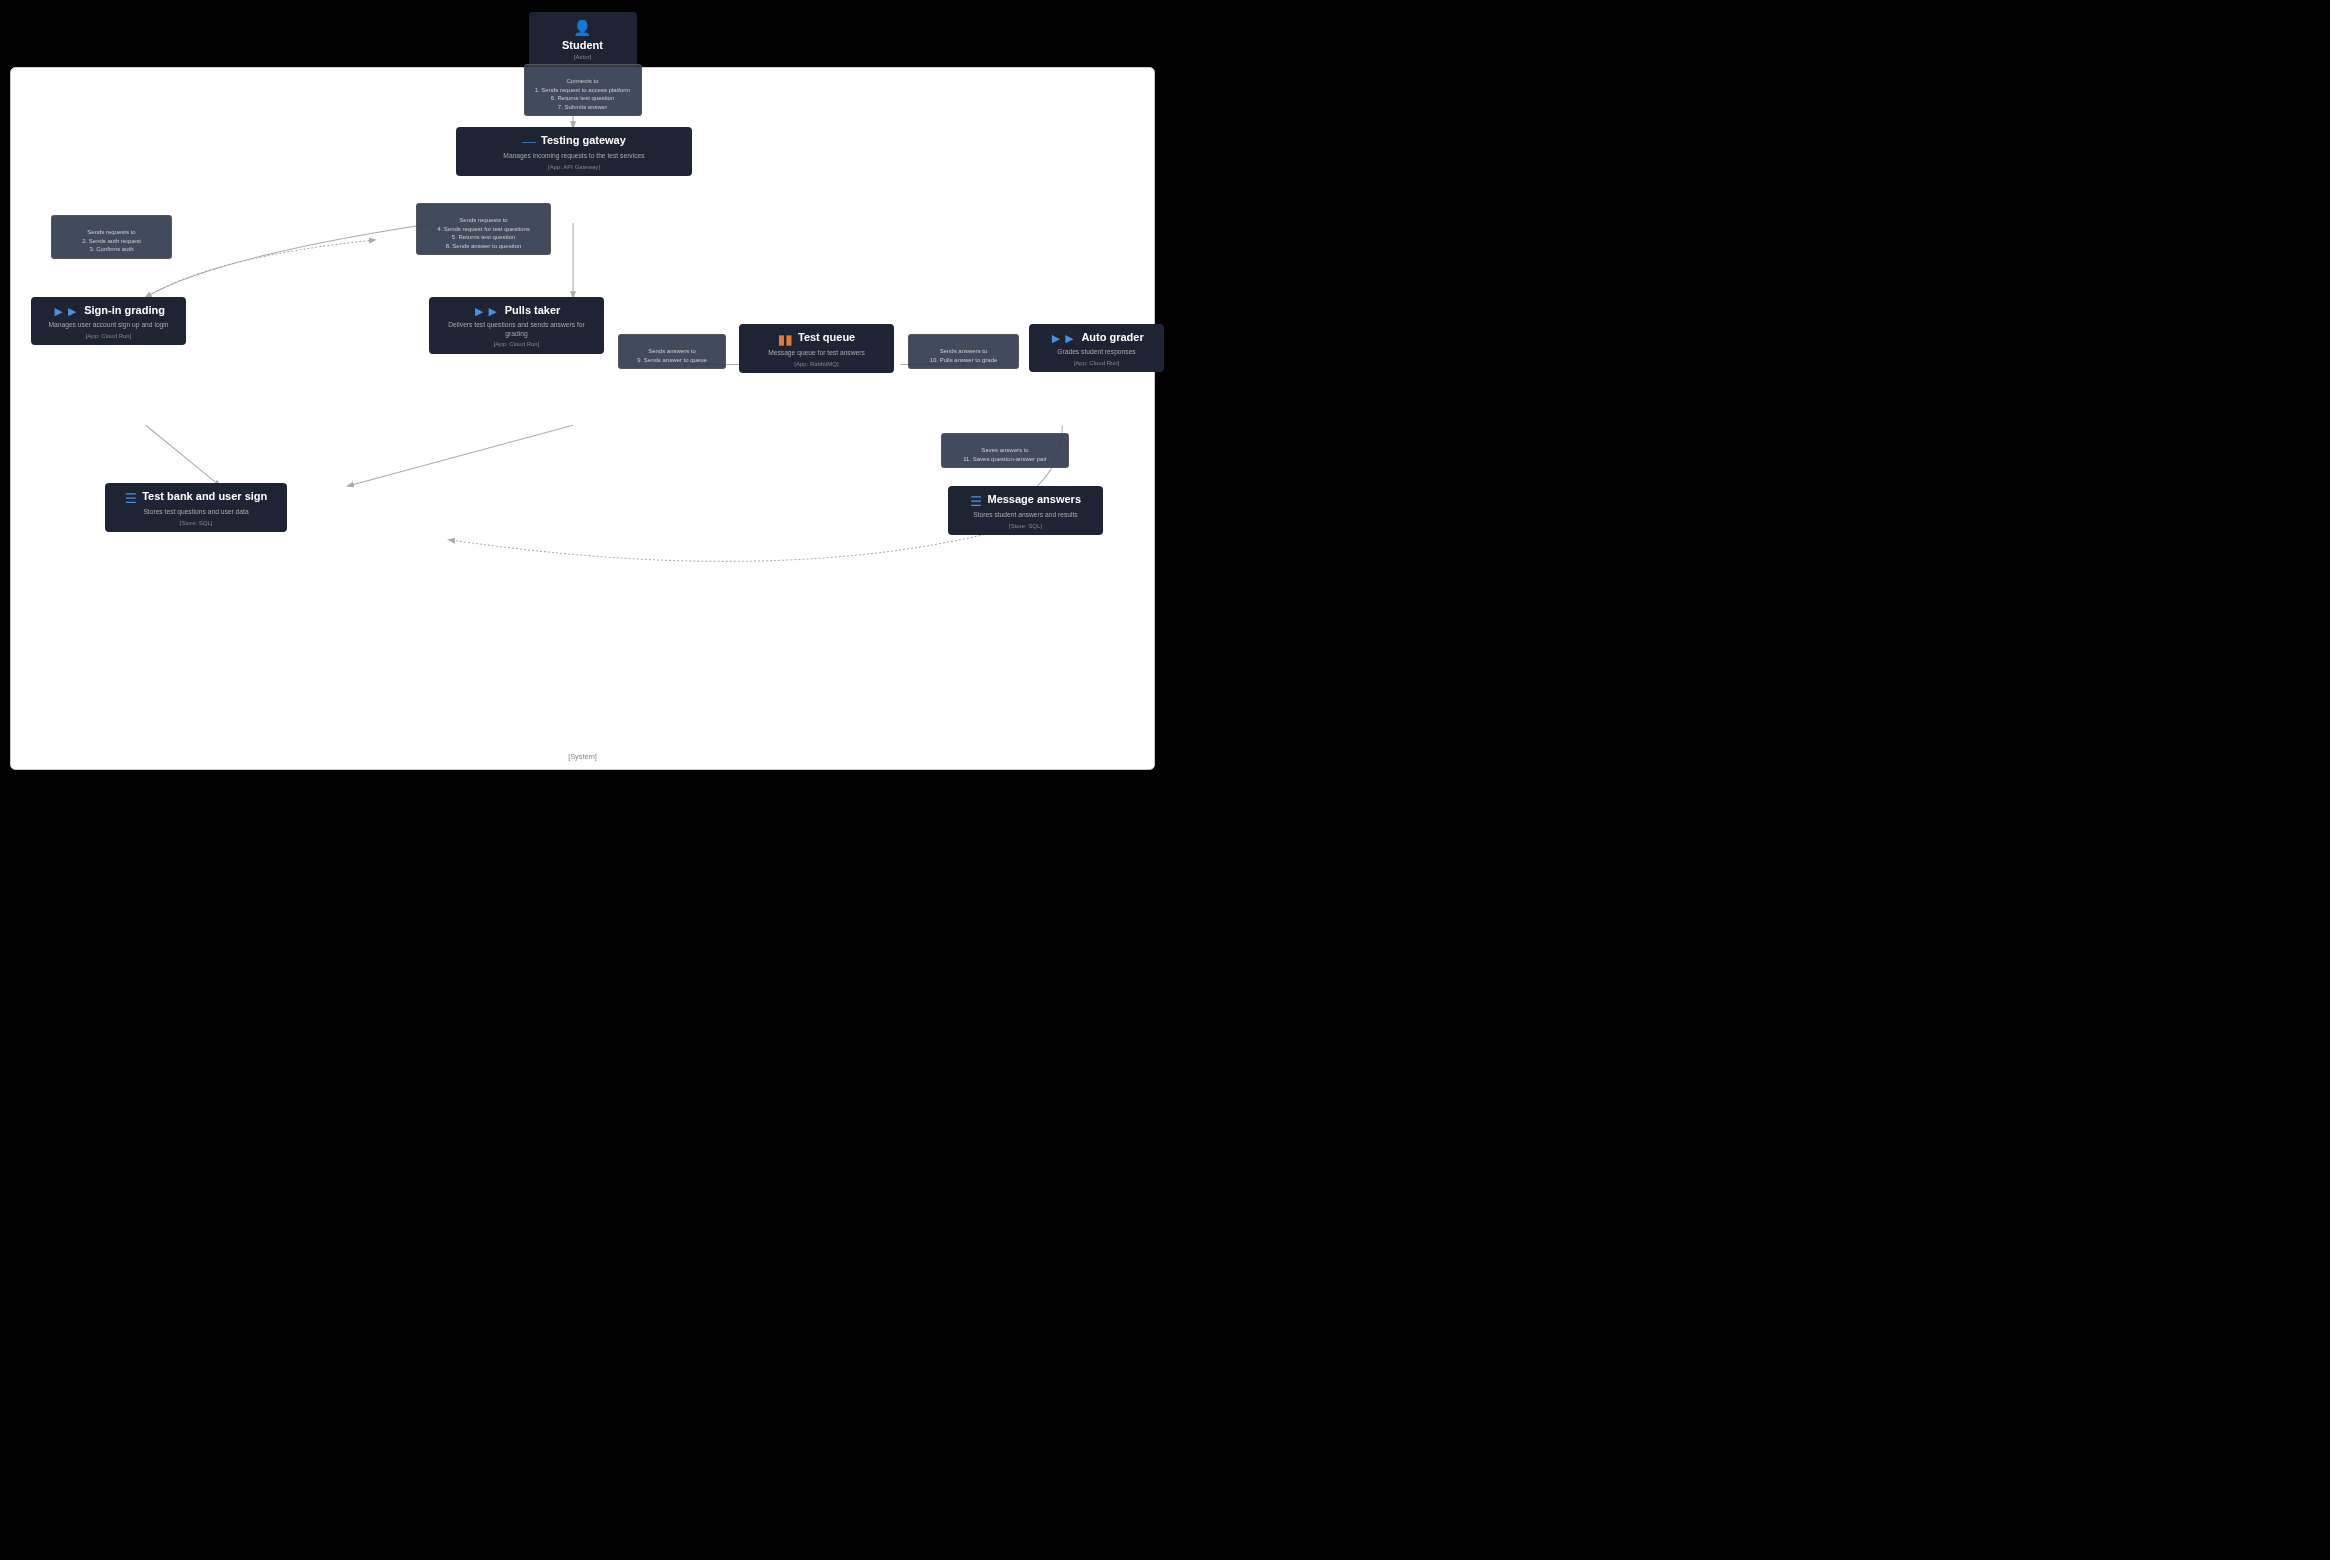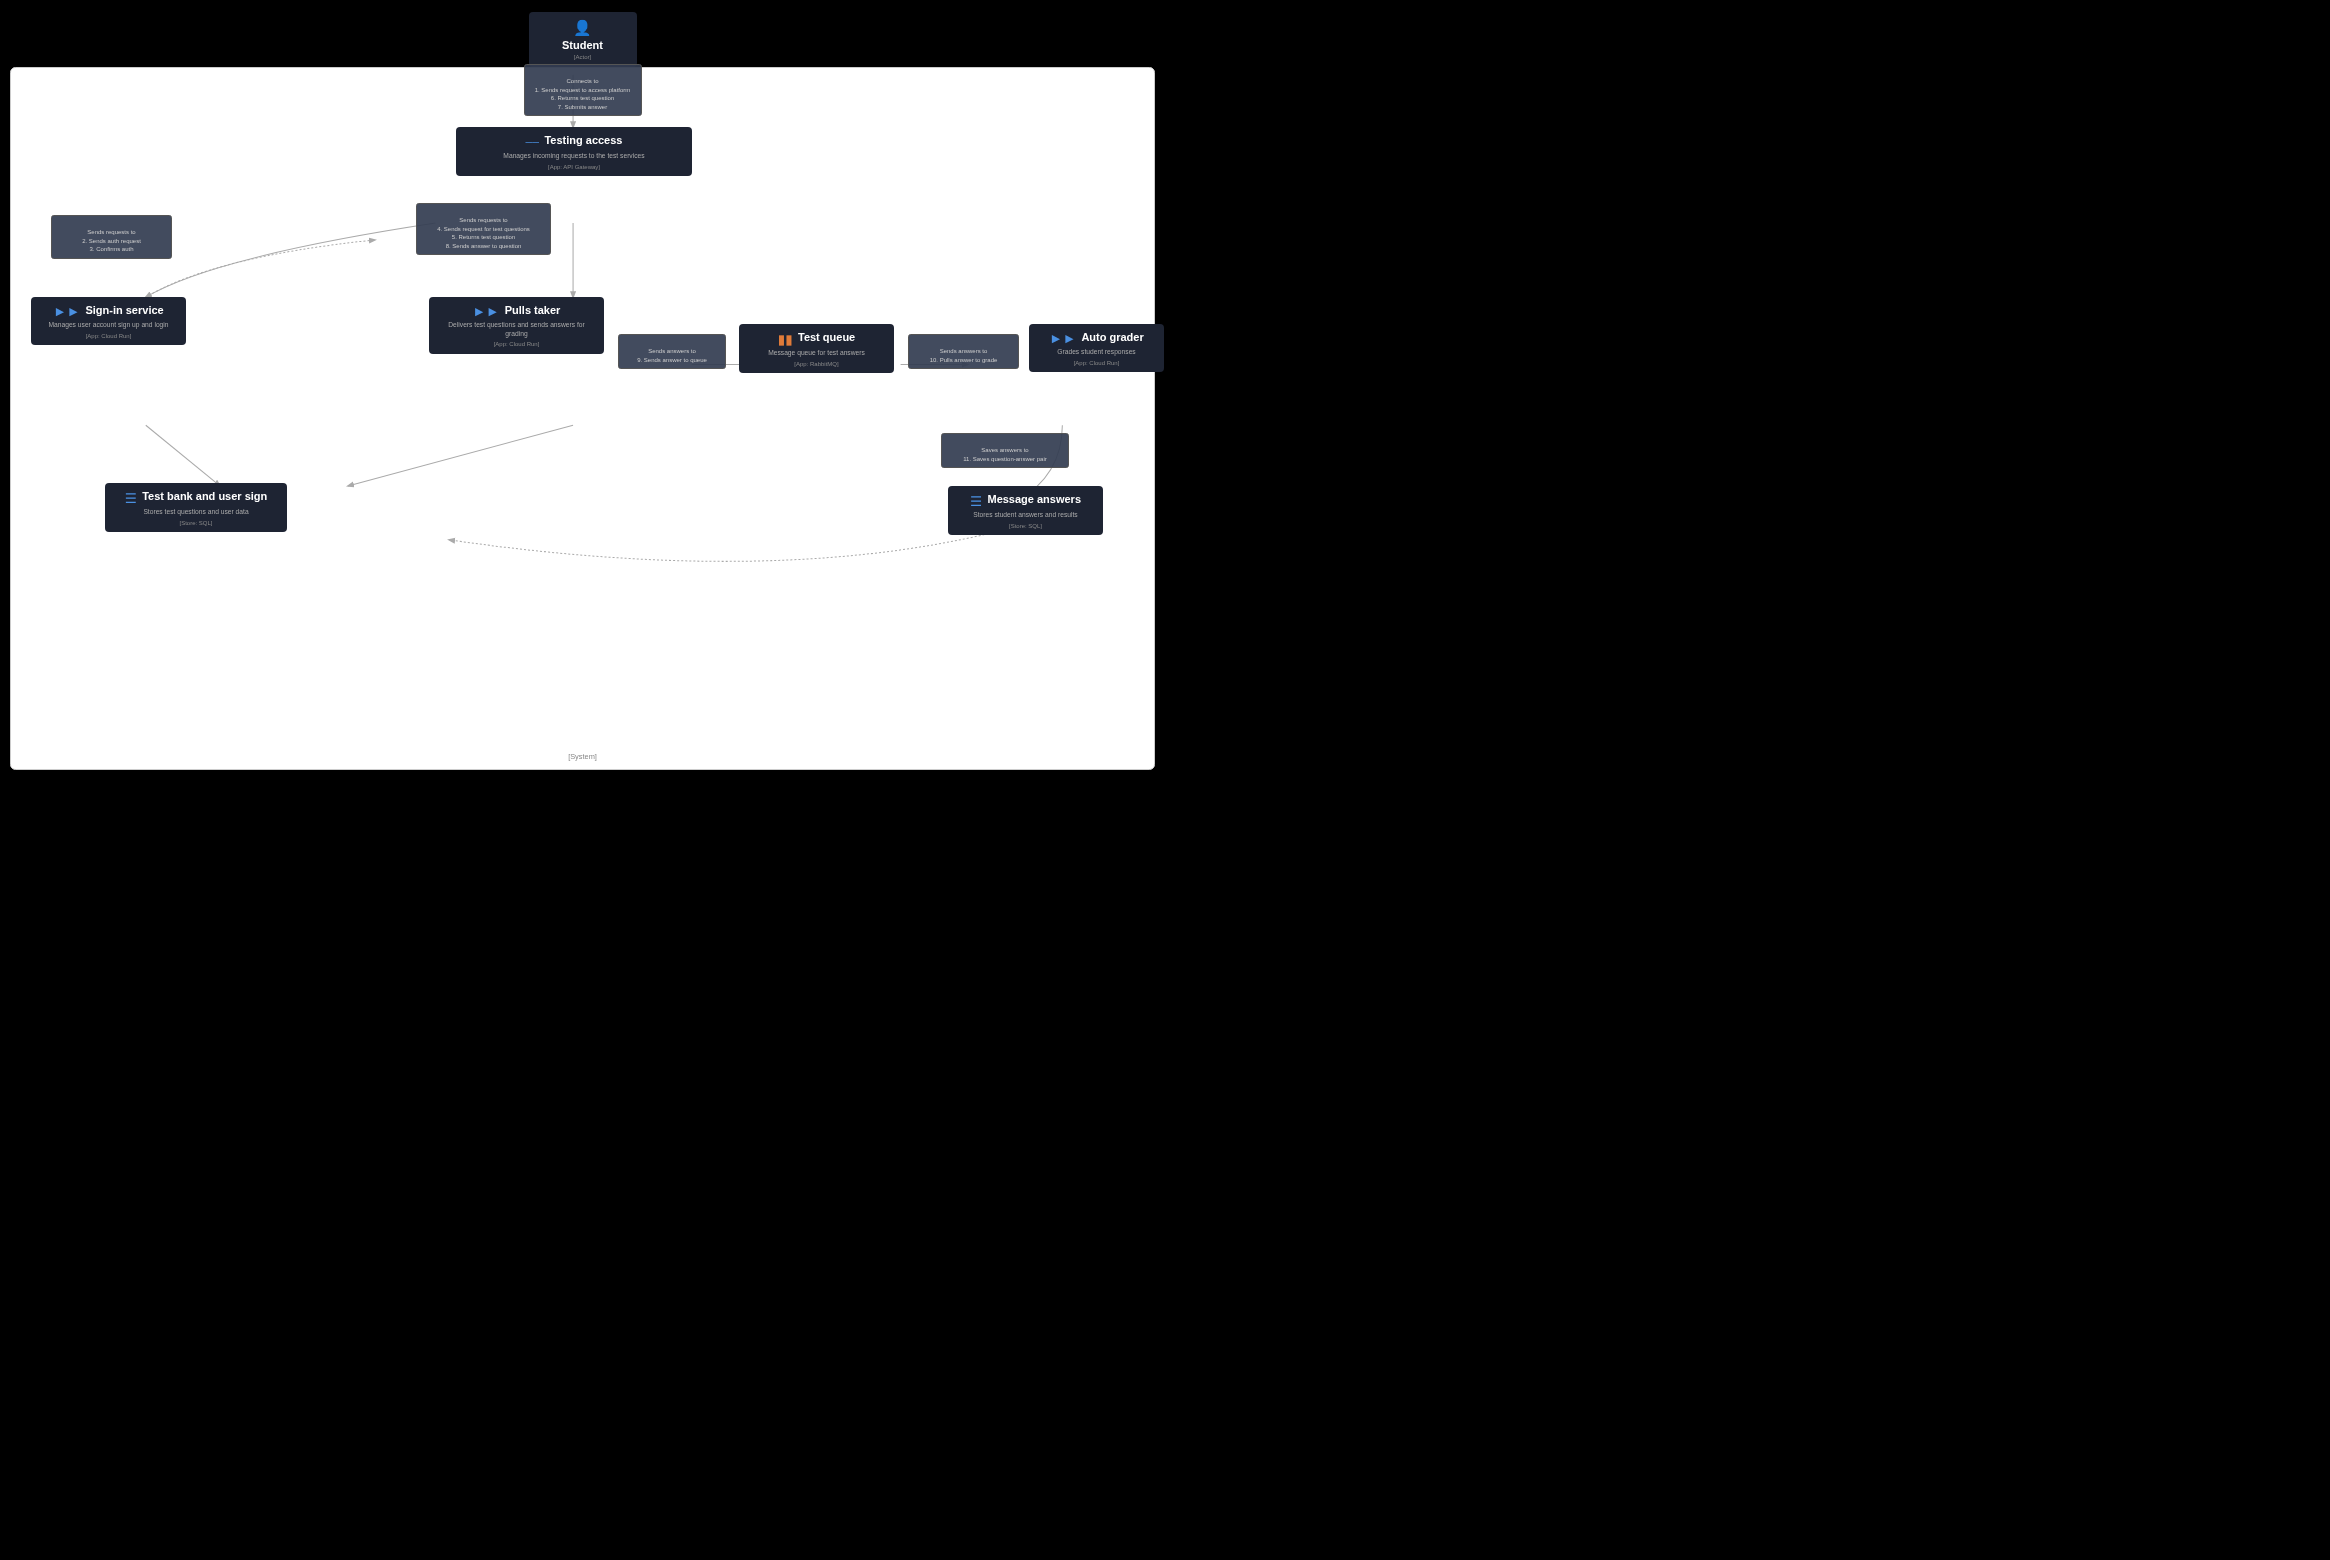--- a/index.html
+++ b/index.html
@@ -154,21 +154,21 @@
       <line x1="200" y1="530" x2="310" y2="620" stroke="#aaa" stroke-width="1.5" marker-end="url(#arrow)"></line>
 
       <line x1="834" y1="530" x2="500" y2="620" stroke="#aaa" stroke-width="1.5" marker-end="url(#arrow)"></line>
 
       <path d="M 1560 660 Q 1200 780 650 700" stroke="#aaa" stroke-width="1.5" fill="none" marker-end="url(#arrow)" stroke-dasharray="3,3"></path>
     </svg>
 
     <div class="node" style="top:59px; left:445px; width:236px;">
       <div class="node-header">
         <span style="color:#4a90e2; font-size:13.5px;">⎯⎯</span>
-        <div class="node-title">Testing access</div>
+        <div class="node-title">Testing gateway</div>
       </div>
       <div class="node-desc">Manages incoming requests to the test services</div>
       <div class="node-tag">[App: API Gateway]</div>
     </div>
 
     <div class="tooltip-box" style="top:147px; left:40px; width:121px;">
       <span>Sends requests to
 2. Sends auth request
 3. Confirms auth</span>
     </div>
@@ -176,21 +176,21 @@
     <div class="tooltip-box" style="top:135px; left:405px; width:135px;">
       <span>Sends requests to
 4. Sends request for test questions
 5. Returns test question
 8. Sends answer to question</span>
     </div>
 
     <div class="node" style="top:229px; left:20px; width:155px;">
       <div class="node-header">
         <span style="color:#4a90e2; font-size:13.5px;">►►</span>
-        <div class="node-title">Sign-in service</div>
+        <div class="node-title">Sign-in grading</div>
       </div>
       <div class="node-desc">Manages user account sign up and login</div>
       <div class="node-tag">[App: Cloud Run]</div>
     </div>
 
     <div class="node" style="top:229px; left:418px; width:175px;">
       <div class="node-header">
         <span style="color:#4a90e2; font-size:13.5px;">►►</span>
         <div class="node-title">Pulls taker</div>
       </div>

